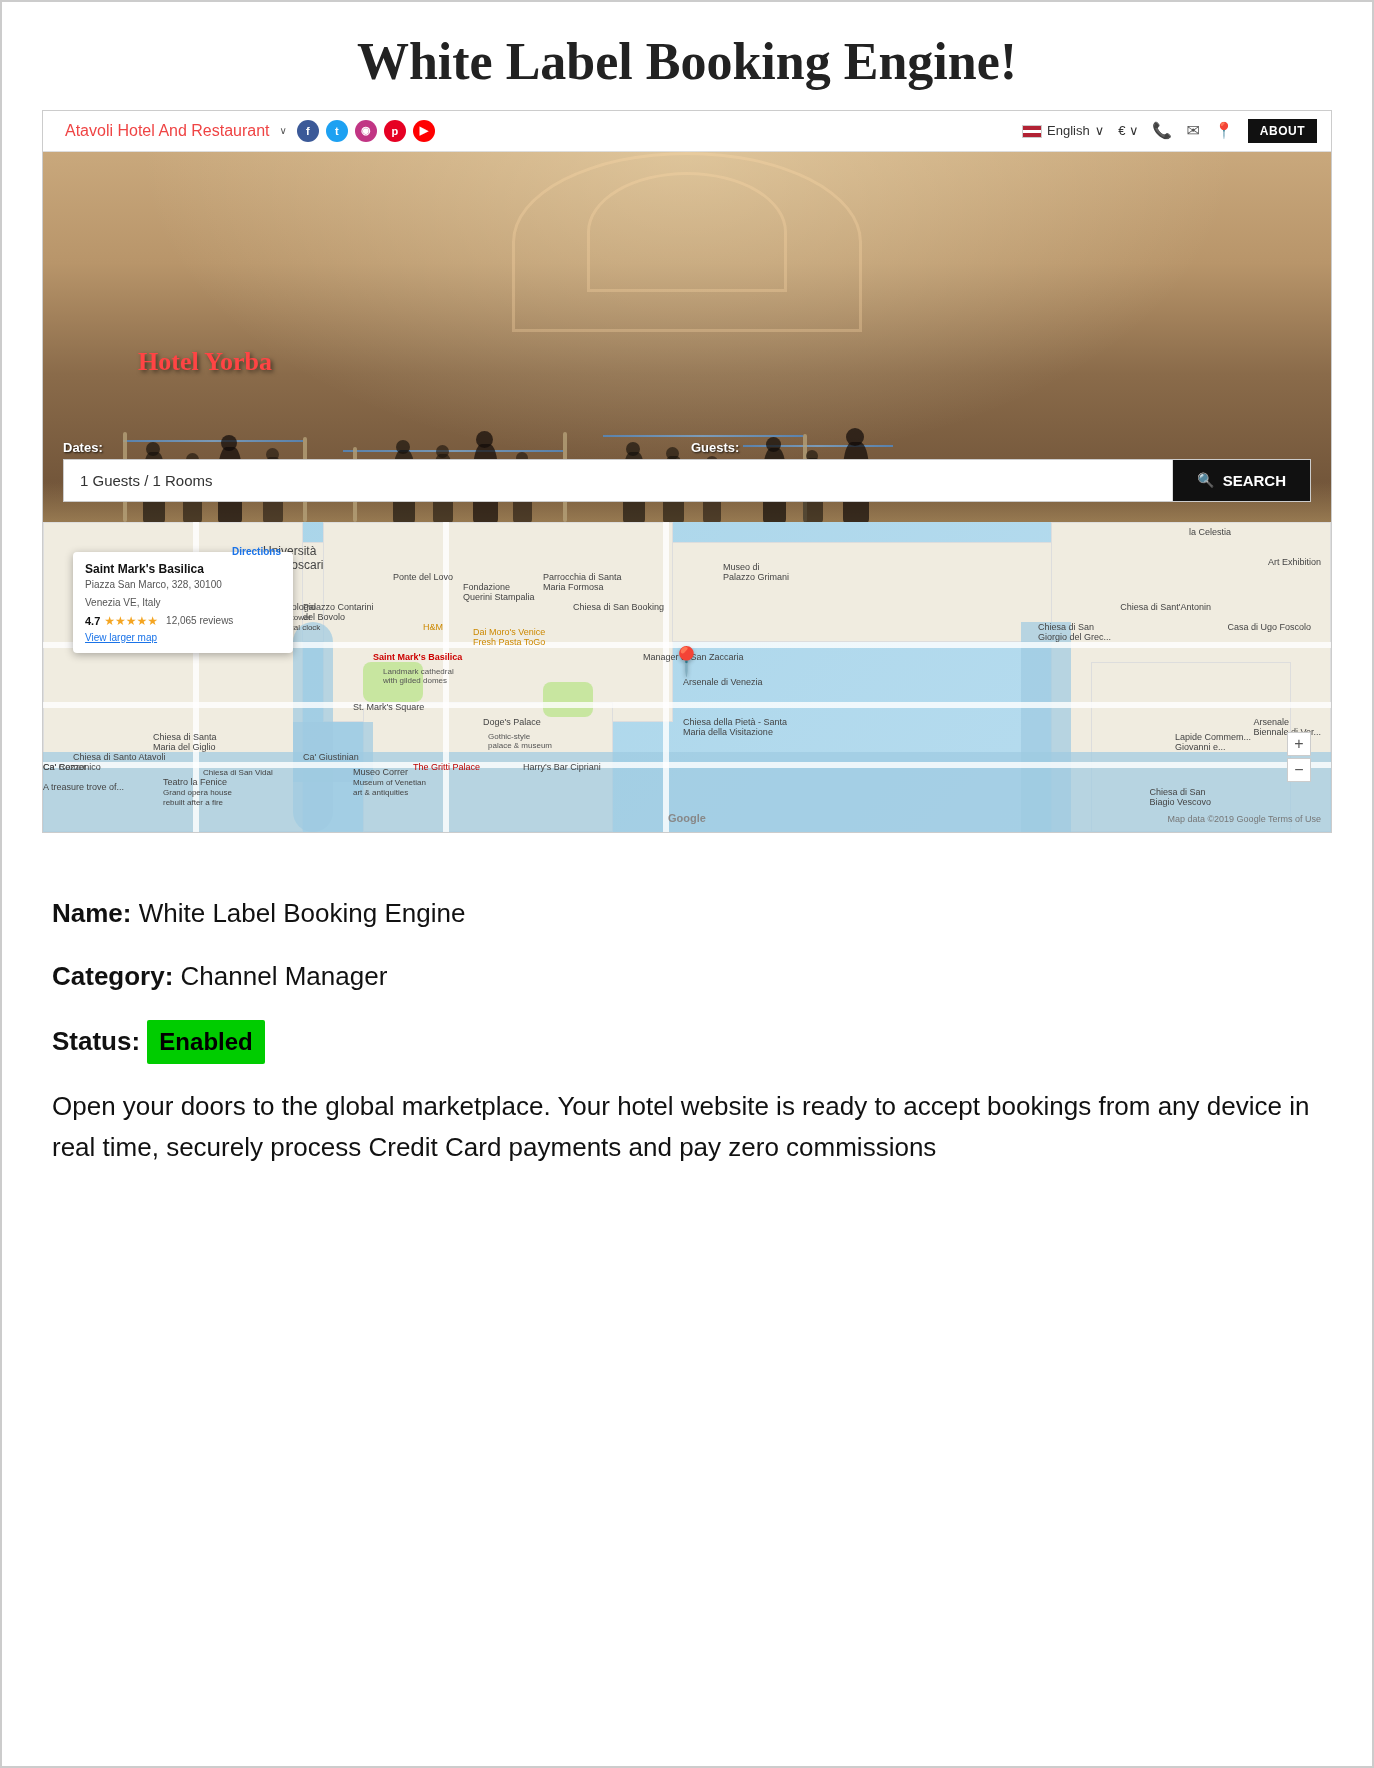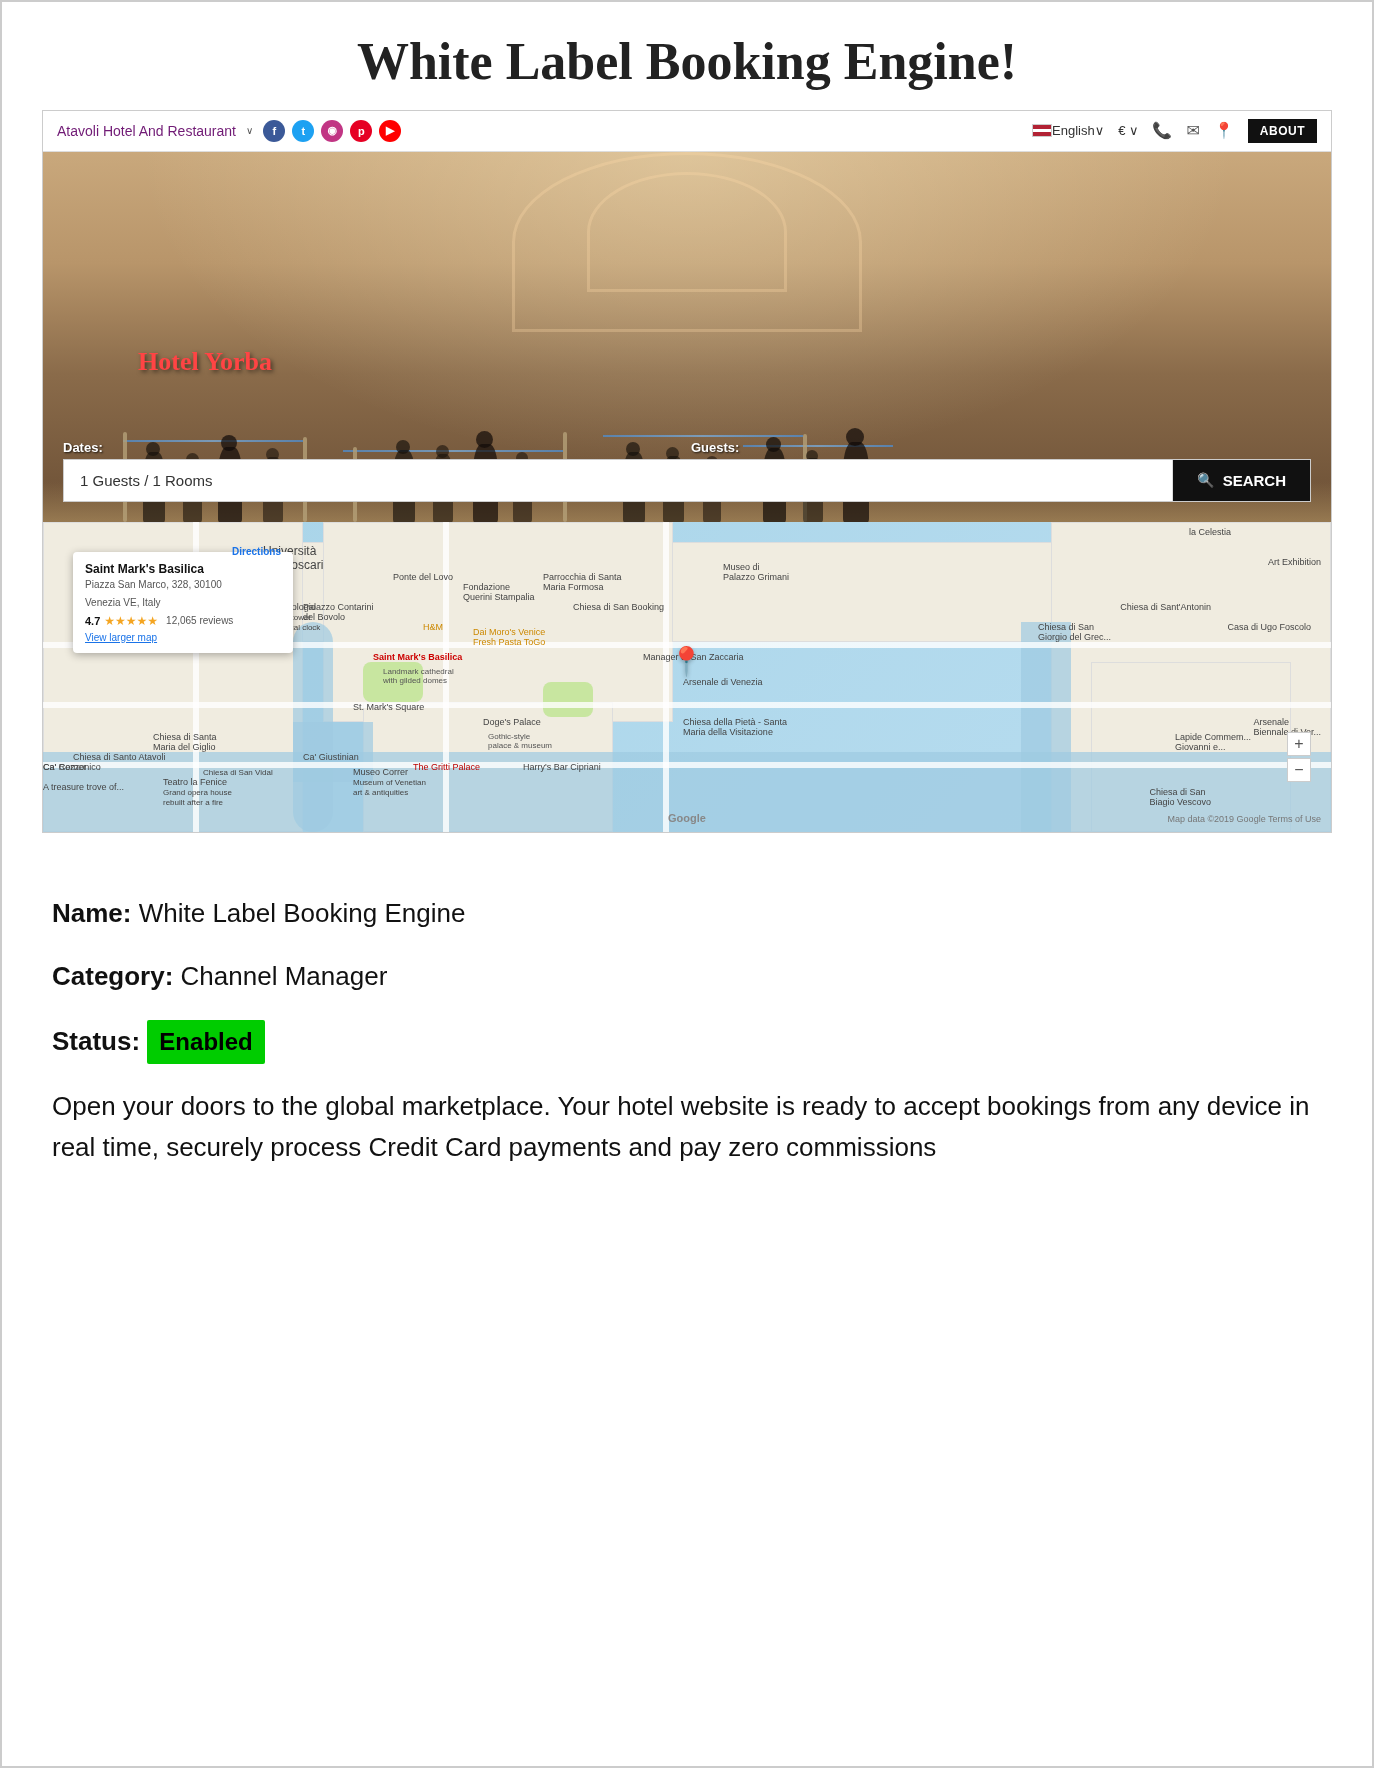--- a/index.html
+++ b/index.html
@@ -40,23 +40,24 @@
       background: #fff;
       border-bottom: 1px solid #ddd;
       font-size: 13px;
     }
     .navbar-left {
       display: flex;
       align-items: center;
       gap: 10px;
     }
     .navbar-brand {
-      font-size: 14px;
-      color: #701a75;
+      font-size: 16px;
+      color: #ef4444;
       font-weight: 500;
+      margin-left: 8px;
     }
     .navbar-brand-arrow {
       font-size: 10px;
       color: #555;
     }
     .social-icons {
       display: flex;
       gap: 7px;
       align-items: center;
     }
@@ -77,21 +78,22 @@
     .si-pi { background: #e60023; }
     .si-yt { background: #ff0000; }
 
     .navbar-right {
       display: flex;
       align-items: center;
       gap: 14px;
     }
     .lang-selector {
       display: flex;
-      align-items: center;
+      align-items: flex-end;
+      gap: 5px;
       font-size: 13px;
       color: #333;
     }
     .flag-icon {
       width: 20px;
       height: 13px;
       background: linear-gradient(to bottom, #b22234 33%, #fff 33%, #fff 66%, #b22234 66%);
       position: relative;
       display: inline-block;
       border: 0.5px solid #ccc;

